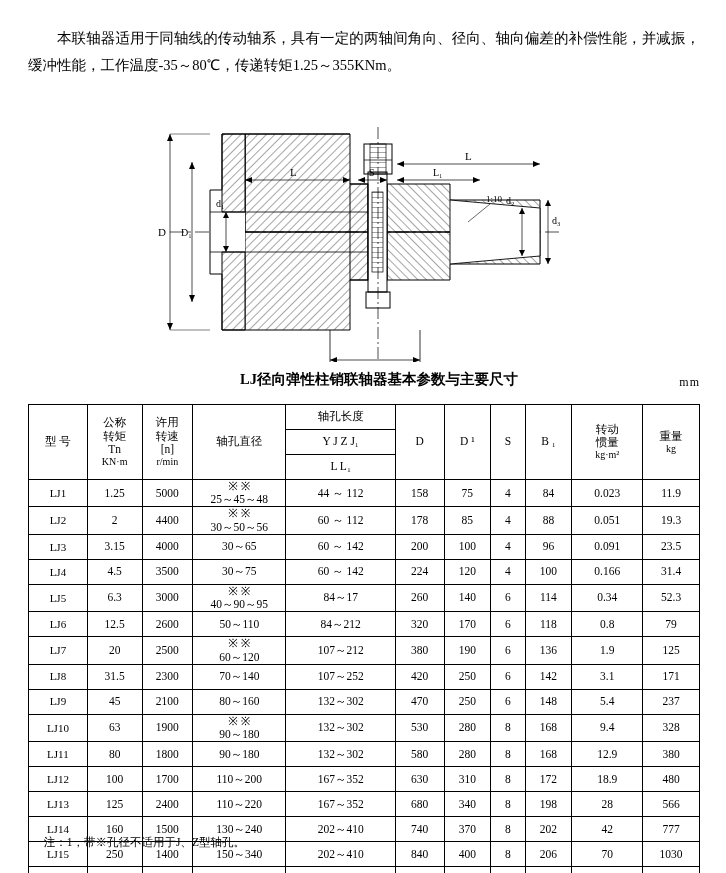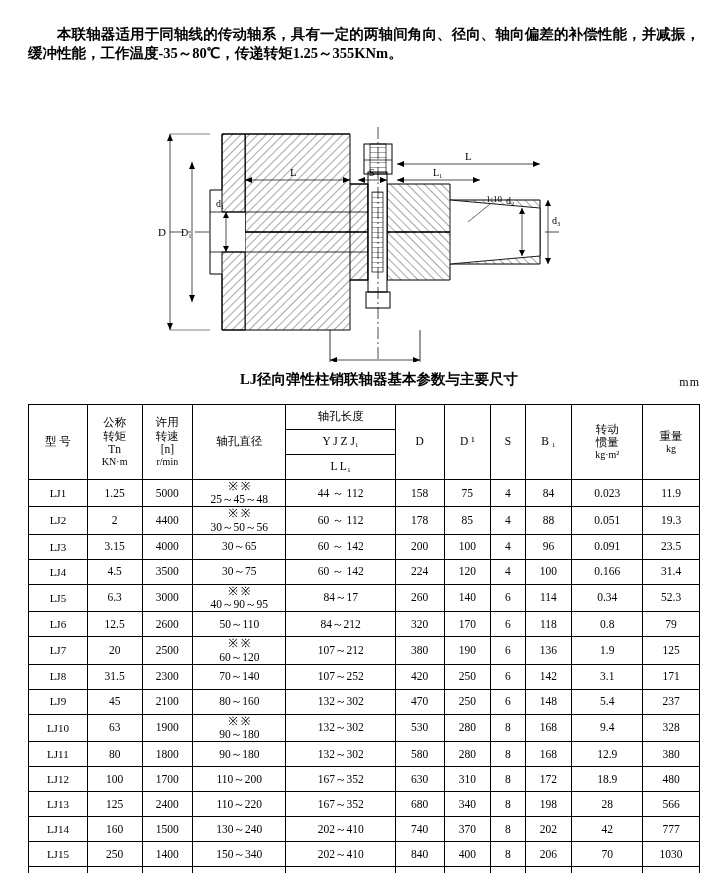--- a/index.html
+++ b/index.html
@@ -19,24 +19,23 @@
     position: relative;
     width: 726px;
     height: 873px;
   }
   .intro {
     position: absolute;
     left: 28px;
     top: 10px;
     width: 672px;
     font-size: 14.5px;
-    line-height: 19px;
+    line-height: 27px;
     text-align: justify;
     text-indent: 2em;
-    font-weight: bold;
   }
   
   .drawing {
     position: absolute;
     left: 150px;
     top: 72px;
     width: 430px;
     height: 290px;
   }
   .drawing svg { display: block; }
@@ -495,15 +494,16 @@
             <td>8</td>
             <td>212</td>
             <td>110</td>
             <td>1240</td>
           </tr>
         </tbody>
     </table>
   </div>
 
   <div class="notes">
+    <div>注：1，带※孔径不适用于J、Z型轴孔。</div>
   </div>
 
 </div>
 
 </body></html>

